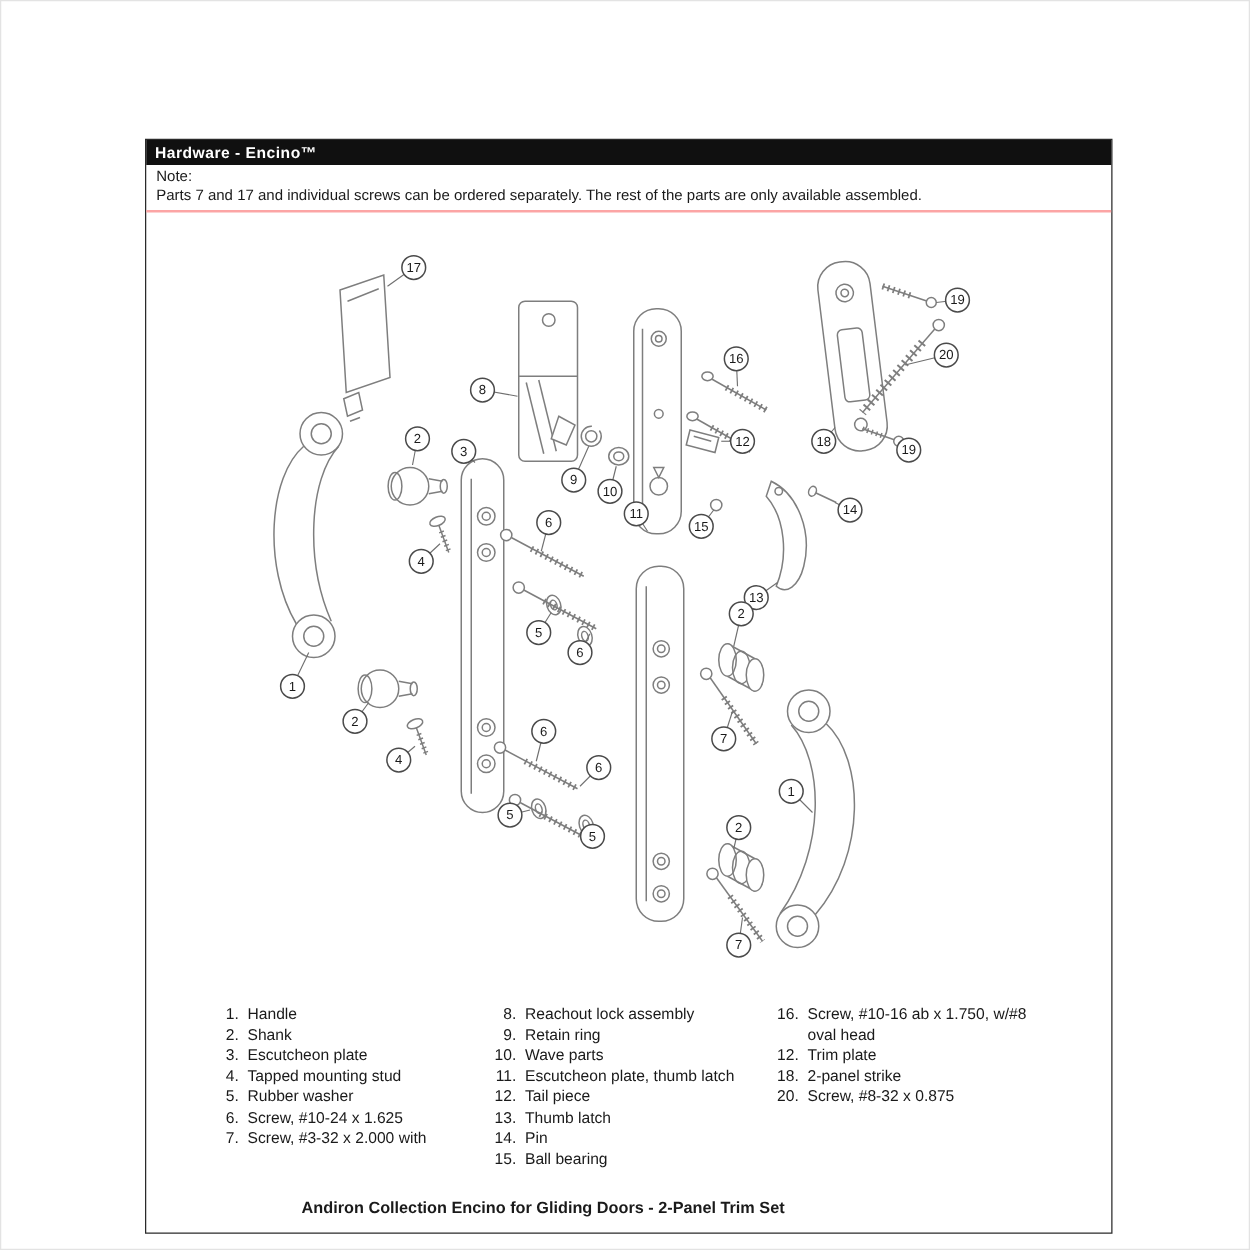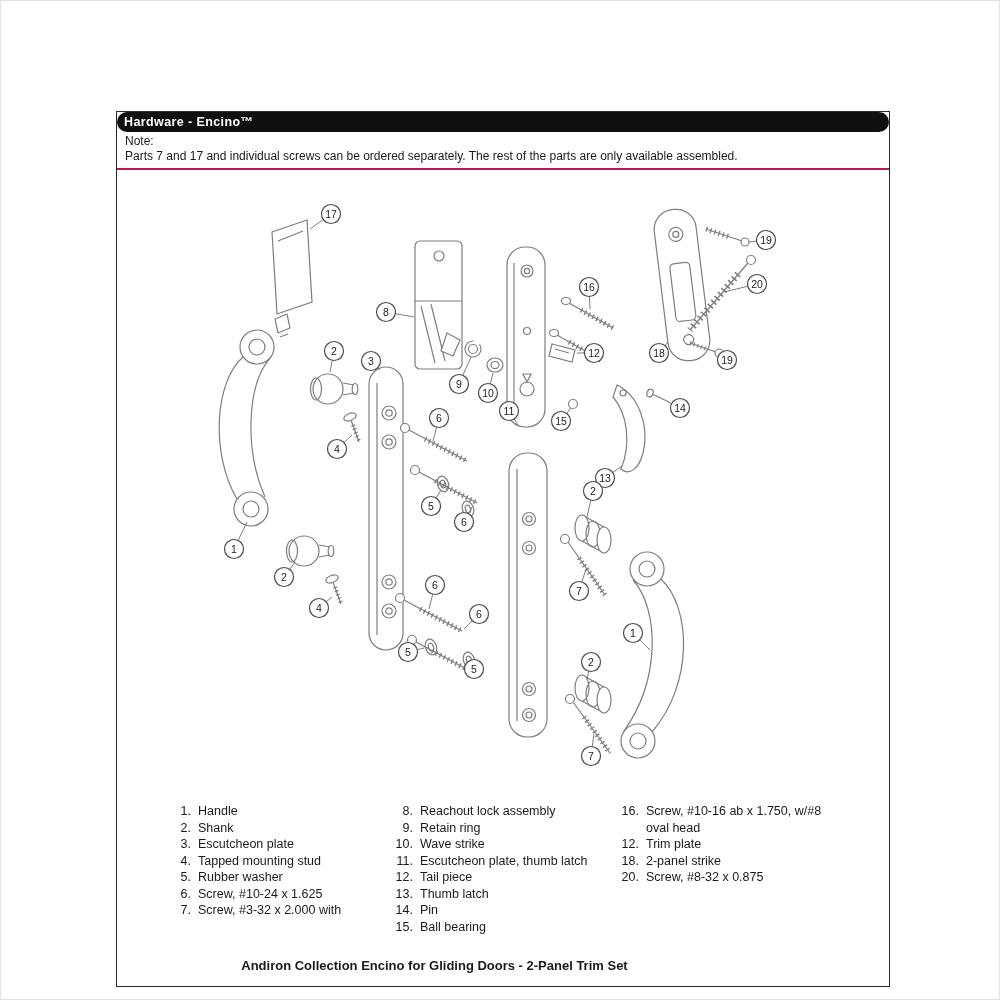--- a/index.html
+++ b/index.html
@@ -1,22 +1,22 @@
 <!DOCTYPE html>
 <html><head>
 <meta charset="utf-8">
 <style>
   html,body{margin:0;padding:0;background:#fff;}
   .page{position:relative;width:1000px;height:1000px;background:#fff;overflow:hidden;
         font-family:"Liberation Sans",sans-serif;color:#1a1a1a;border:1px solid #e3e3e3;box-sizing:border-box;}
   .frame{position:absolute;left:115px;top:110px;width:774px;height:876px;border:1px solid #2a2a2a;
          background:#fff;box-sizing:border-box;}
   .header-bar{height:20px;background:#101010;color:#fff;font-size:12.5px;font-weight:bold;
-              letter-spacing:.4px;display:flex;align-items:center;padding-left:7px;border-radius:10px;}
-  .note{padding:2px 8px 4px;border-bottom:2px solid #be185d;}
+              letter-spacing:.4px;display:flex;align-items:center;padding-left:7px;}
+  .note{padding:2px 8px 4px;border-bottom:2px solid #fca5a5;}
   .note-label,.note-text{font-size:12px;line-height:15px;}
   svg.diagram{position:absolute;left:0;top:0;width:1000px;height:1000px;pointer-events:none;}
   .ln{fill:none;stroke:#7e7e7e;stroke-width:1.2;}
   .lnf{fill:#fff;stroke:#7e7e7e;stroke-width:1.2;}
   .thread4{stroke:#7e7e7e;stroke-width:4;stroke-dasharray:1.2 2.6;}
   .thread5{stroke:#7e7e7e;stroke-width:5;stroke-dasharray:1.4 3;}
   .thread6{stroke:#7e7e7e;stroke-width:7;stroke-dasharray:1.6 3.6;}
   .leader{stroke:#6f6f6f;stroke-width:.9;}
   .callout-circle{fill:#fff;stroke:#4a4a4a;stroke-width:1.2;}
   .callout-num{font-family:"Liberation Sans",sans-serif;font-size:10.5px;fill:#1a1a1a;text-anchor:middle;}
@@ -390,21 +390,21 @@
         <div class="part-row">
           <span class="part-num">8.</span>
           <span class="part-text">Reachout lock assembly</span>
         </div>
         <div class="part-row">
           <span class="part-num">9.</span>
           <span class="part-text">Retain ring</span>
         </div>
         <div class="part-row">
           <span class="part-num">10.</span>
-          <span class="part-text">Wave strike</span>
+          <span class="part-text">Wave parts</span>
         </div>
         <div class="part-row">
           <span class="part-num">11.</span>
           <span class="part-text">Escutcheon plate, thumb latch</span>
         </div>
         <div class="part-row">
           <span class="part-num">12.</span>
           <span class="part-text">Tail piece</span>
         </div>
         <div class="part-row">

